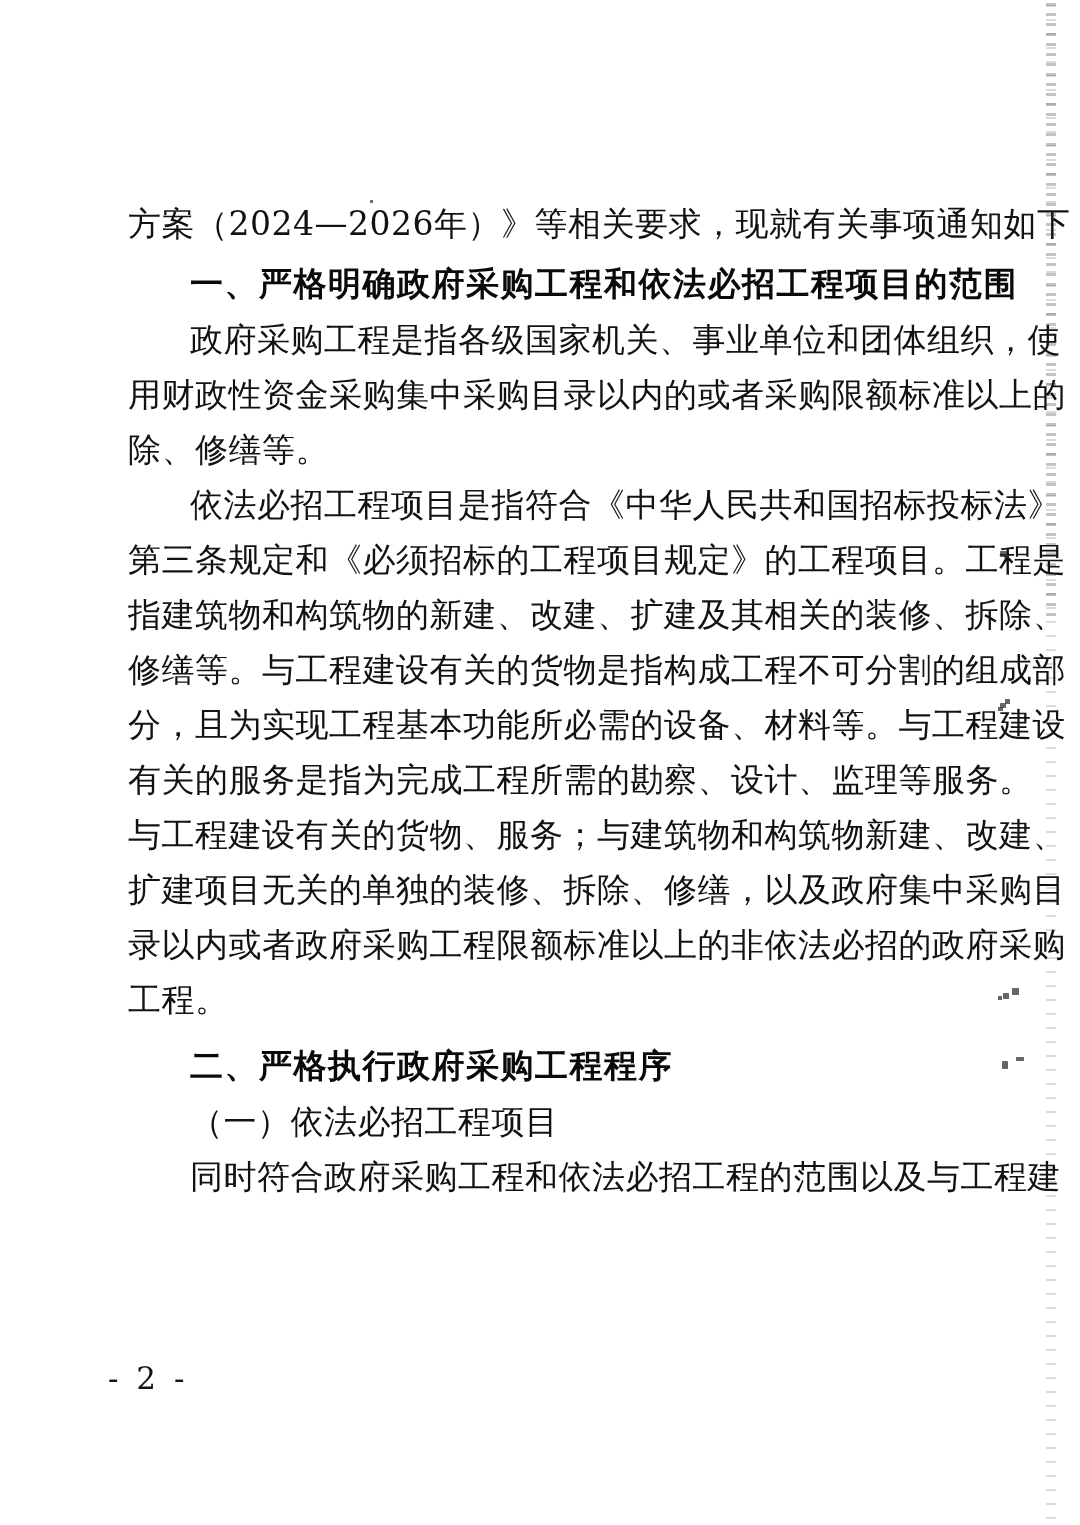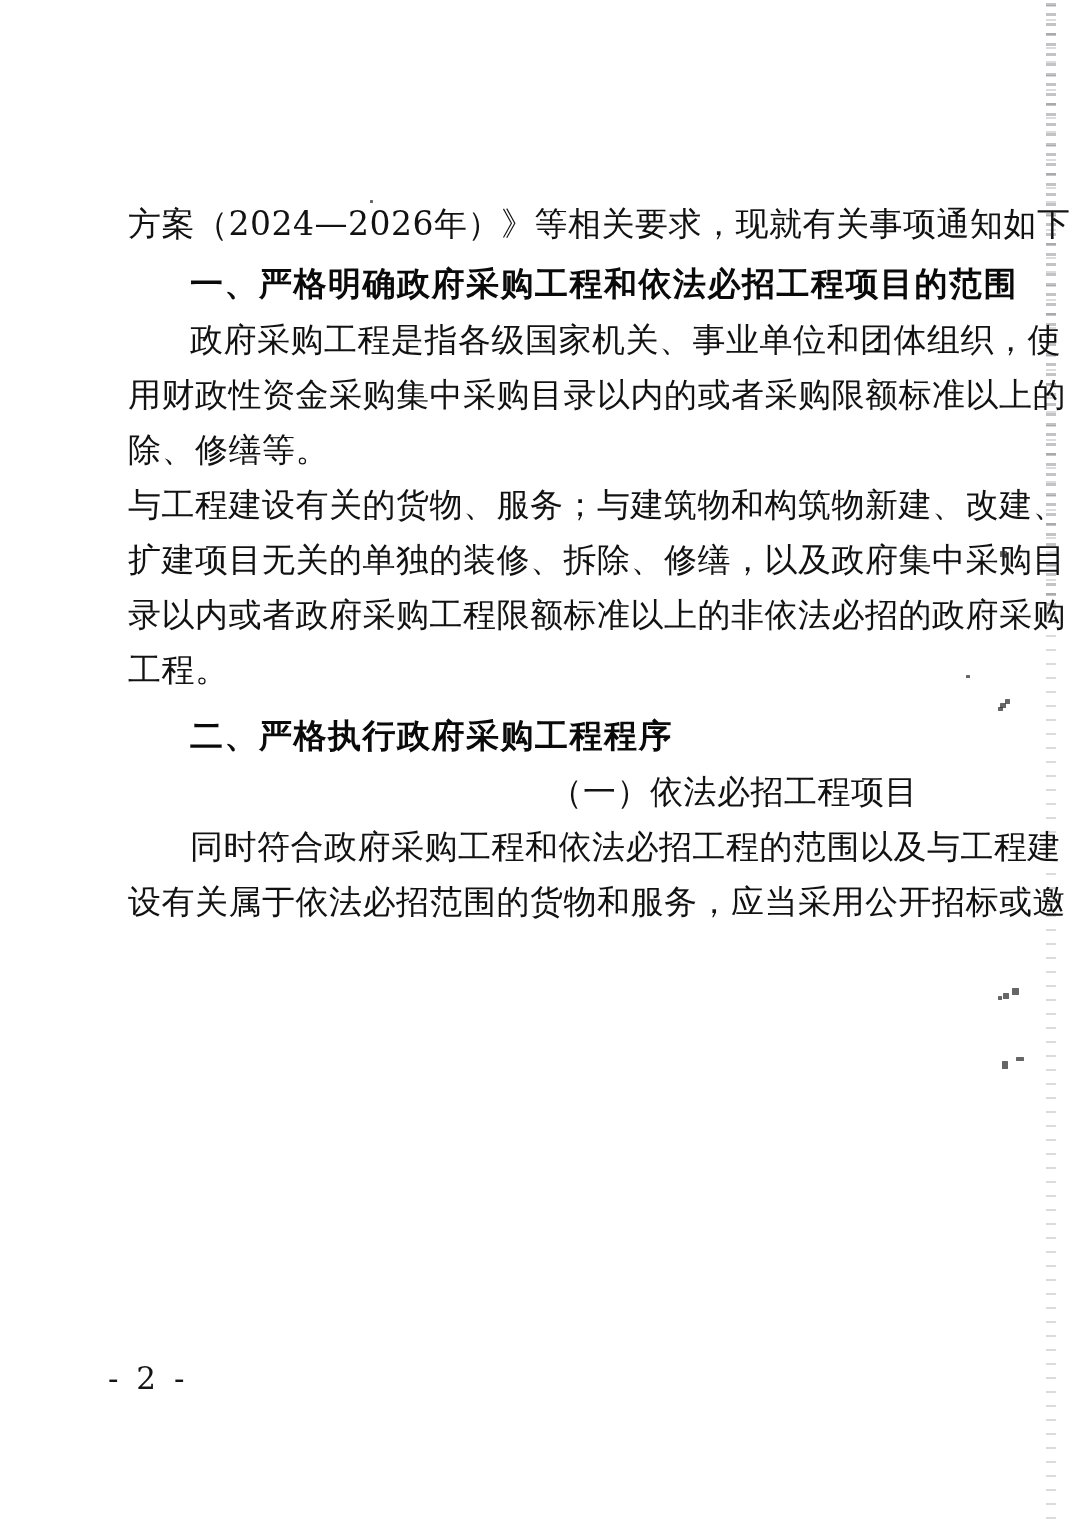--- a/index.html
+++ b/index.html
@@ -57,21 +57,20 @@
   }
 
   
   .subheading {
     font-size: 33px;
     line-height: 55px;
     letter-spacing: 0.5px;
     padding-left: 62px;
     white-space: nowrap;
     color: #121212;
-    text-align: right;
   }
 
   
   .gap-sm { height: 6px; }
   .gap-md { height: 12px; }
 
   
   .page-number {
     position: absolute;
     left: 108px;
@@ -146,37 +145,44 @@
     <div class="gap-sm"></div>
 
     <div class="heading">一、严格明确政府采购工程和依法必招工程项目的范围</div>
 
     <div class="para">
       <div class="line indent">政府采购工程是指各级国家机关、事业单位和团体组织，使</div>
       <div class="line flush">用财政性资金采购集中采购目录以内的或者采购限额标准以上的</div>
       <div class="line flush">除、修缮等。</div>
     </div>
 
+    <div class="para">
+      <div class="line indent">依法必招工程项目是指符合《中华人民共和国招标投标法》</div>
+      <div class="line flush">第三条规定和《必须招标的工程项目规定》的工程项目。工程是</div>
+      <div class="line flush">指建筑物和构筑物的新建、改建、扩建及其相关的装修、拆除、</div>
+      <div class="line flush">修缮等。与工程建设有关的货物是指构成工程不可分割的组成部</div>
+      <div class="line flush">分，且为实现工程基本功能所必需的设备、材料等。与工程建设</div>
+      <div class="line flush">有关的服务是指为完成工程所需的勘察、设计、监理等服务。</div>
+    </div>
 
     <div class="para">
       <div class="line flush">与工程建设有关的货物、服务；与建筑物和构筑物新建、改建、</div>
       <div class="line flush">扩建项目无关的单独的装修、拆除、修缮，以及政府集中采购目</div>
       <div class="line flush">录以内或者政府采购工程限额标准以上的非依法必招的政府采购</div>
       <div class="line flush">工程。</div>
     </div>
 
     <div class="gap-md"></div>
 
     <div class="heading">二、严格执行政府采购工程程序</div>
 
     <div class="subheading">（一）依法必招工程项目</div>
 
     <div class="para">
       <div class="line indent">同时符合政府采购工程和依法必招工程的范围以及与工程建</div>
-      <div class="line flush">设有关属于依法必招范围的货物和服务，应当采用公开招标或邀</div>
     </div>
 
   </div>
 
   <div class="page-number">- 2 -</div>
 
 <div class="speck" style="left: 1000px; top: 551px; width: 7px; height: 6px;"></div>
     <div class="speck" style="left: 1004px; top: 554px; width: 4px; height: 4px;"></div>
     <div class="speck" style="left: 966px; top: 675px; width: 4px; height: 3px;"></div>
     <div class="speck" style="left: 1000px; top: 703px; width: 6px; height: 5px;"></div>

